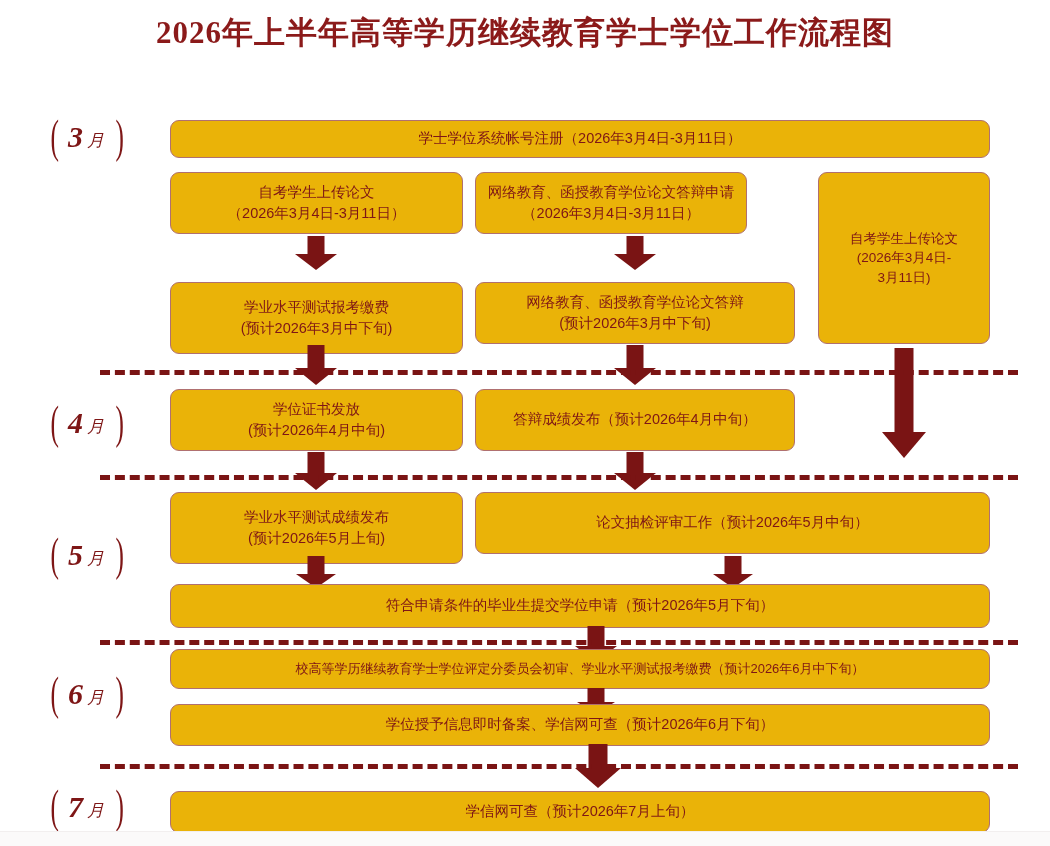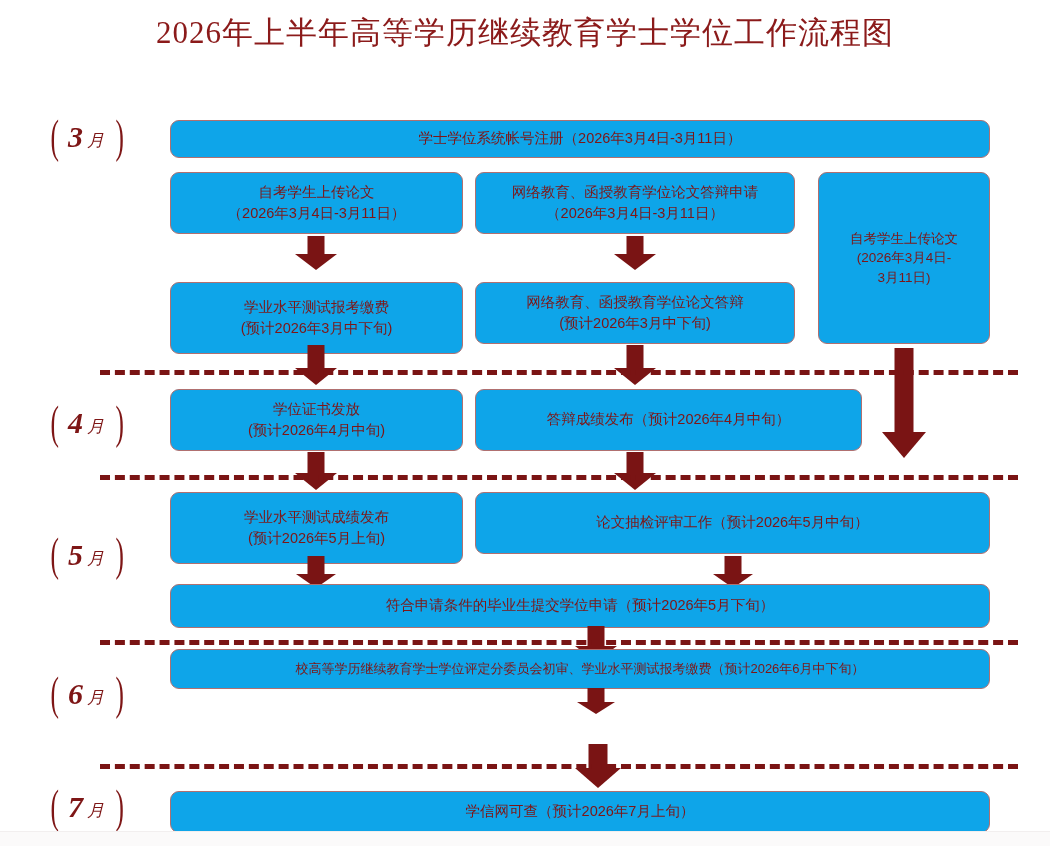--- a/index.html
+++ b/index.html
@@ -10,21 +10,21 @@
     overflow:hidden;
     position:relative;
   }
   .page{position:relative;width:1050px;height:846px;}
 
   
   .title{
     position:absolute;left:0;top:12px;width:1050px;
     text-align:center;
     font-family:"Liberation Serif","DejaVu Serif",serif;
-    font-weight:normal;
+    font-weight:bold;
     font-size:31px;
     letter-spacing:1px;
     color:#8B1A1A;
     white-space:nowrap;
   }
 
   
   .month{
     position:absolute;
     width:130px;height:46px;
@@ -52,21 +52,21 @@
     color:#7E1616;
     margin:6px 8px 0 2px;
   }
 
   
   .box{
     position:absolute;
     box-sizing:border-box;
     border:1.6px solid #B07070;
     border-radius:9px;
-    background:#0ea5e9;
+    background:#eab308;
     color:#7E1616;
     display:flex;align-items:center;justify-content:center;
     text-align:center;
     font-size:14.5px;
     line-height:1.45;
     padding:2px 8px;
     white-space:pre-line;
   }
   .box.small{font-size:13.5px;}
   .box.tiny{font-size:13px;}
@@ -130,21 +130,21 @@
     <span class="brk">(</span>
     <span class="num">7</span>
     <span class="unit">月</span>
     <span class="brk">)</span>
   </div>
 
   <div class="box" style="left:170px;top:120px;width:820px;height:38px;">学士学位系统帐号注册（2026年3月4日-3月11日）</div>
 
   <div class="box" style="left:170px;top:172px;width:293px;height:62px;">自考学生上传论文
 （2026年3月4日-3月11日）</div>
-  <div class="box" style="left:475px;top:172px;width:320px;height:62px;">网络教育、函授教育学位论文答辩申请
+  <div class="box" style="left:475px;top:172px;width:272px;height:62px;">网络教育、函授教育学位论文答辩申请
 （2026年3月4日-3月11日）</div>
   <div class="box small" style="left:818px;top:172px;width:172px;height:172px;text-align:center;">自考学生上传论文
 (2026年3月4日-
 3月11日)</div>
 
   <div class="arrow" style="left:294px;top:236px;width:44px;height:34px;">
     <div class="shaft" style="width:17px;height:20px;"></div>
     <div class="head" style="border-width:16px 21px 0 21px;"></div>
   </div>
   <div class="arrow" style="left:613px;top:236px;width:44px;height:34px;">
@@ -168,21 +168,21 @@
 
   <div class="arrow" style="left:882px;top:348px;width:44px;height:110px;">
     <div class="shaft" style="width:19px;height:84px;"></div>
     <div class="head" style="border-width:26px 22px 0 22px;"></div>
   </div>
 
   <div class="dash" style="left:100px;top:370px;width:918px;"></div>
 
   <div class="box" style="left:170px;top:389px;width:293px;height:62px;">学位证书发放
 (预计2026年4月中旬)</div>
-  <div class="box" style="left:475px;top:389px;width:387px;height:62px;">答辩成绩发布（预计2026年4月中旬）</div>
+  <div class="box" style="left:475px;top:389px;width:320px;height:62px;">答辩成绩发布（预计2026年4月中旬）</div>
 
   <div class="arrow" style="left:294px;top:452px;width:44px;height:38px;">
     <div class="shaft" style="width:17px;height:22px;"></div>
     <div class="head" style="border-width:17px 21px 0 21px;"></div>
   </div>
   <div class="arrow" style="left:613px;top:452px;width:44px;height:38px;">
     <div class="shaft" style="width:17px;height:22px;"></div>
     <div class="head" style="border-width:17px 21px 0 21px;"></div>
   </div>
 
@@ -210,20 +210,21 @@
 
   <div class="dash" style="left:100px;top:640px;width:918px;"></div>
 
   <div class="box tiny" style="left:170px;top:649px;width:820px;height:40px;">校高等学历继续教育学士学位评定分委员会初审、学业水平测试报考缴费（预计2026年6月中下旬）</div>
 
   <div class="arrow" style="left:574px;top:688px;width:44px;height:26px;">
     <div class="shaft" style="width:17px;height:14px;"></div>
     <div class="head" style="border-width:12px 19px 0 19px;"></div>
   </div>
 
+  <div class="box" style="left:170px;top:704px;width:820px;height:42px;">学位授予信息即时备案、学信网可查（预计2026年6月下旬）</div>
 
   <div class="arrow" style="left:574px;top:744px;width:48px;height:44px;">
     <div class="shaft" style="width:19px;height:24px;"></div>
     <div class="head" style="border-width:20px 23px 0 23px;"></div>
   </div>
 
   <div class="dash" style="left:100px;top:764px;width:918px;"></div>
 
   <div class="box" style="left:170px;top:791px;width:820px;height:42px;">学信网可查（预计2026年7月上旬）</div>
 

